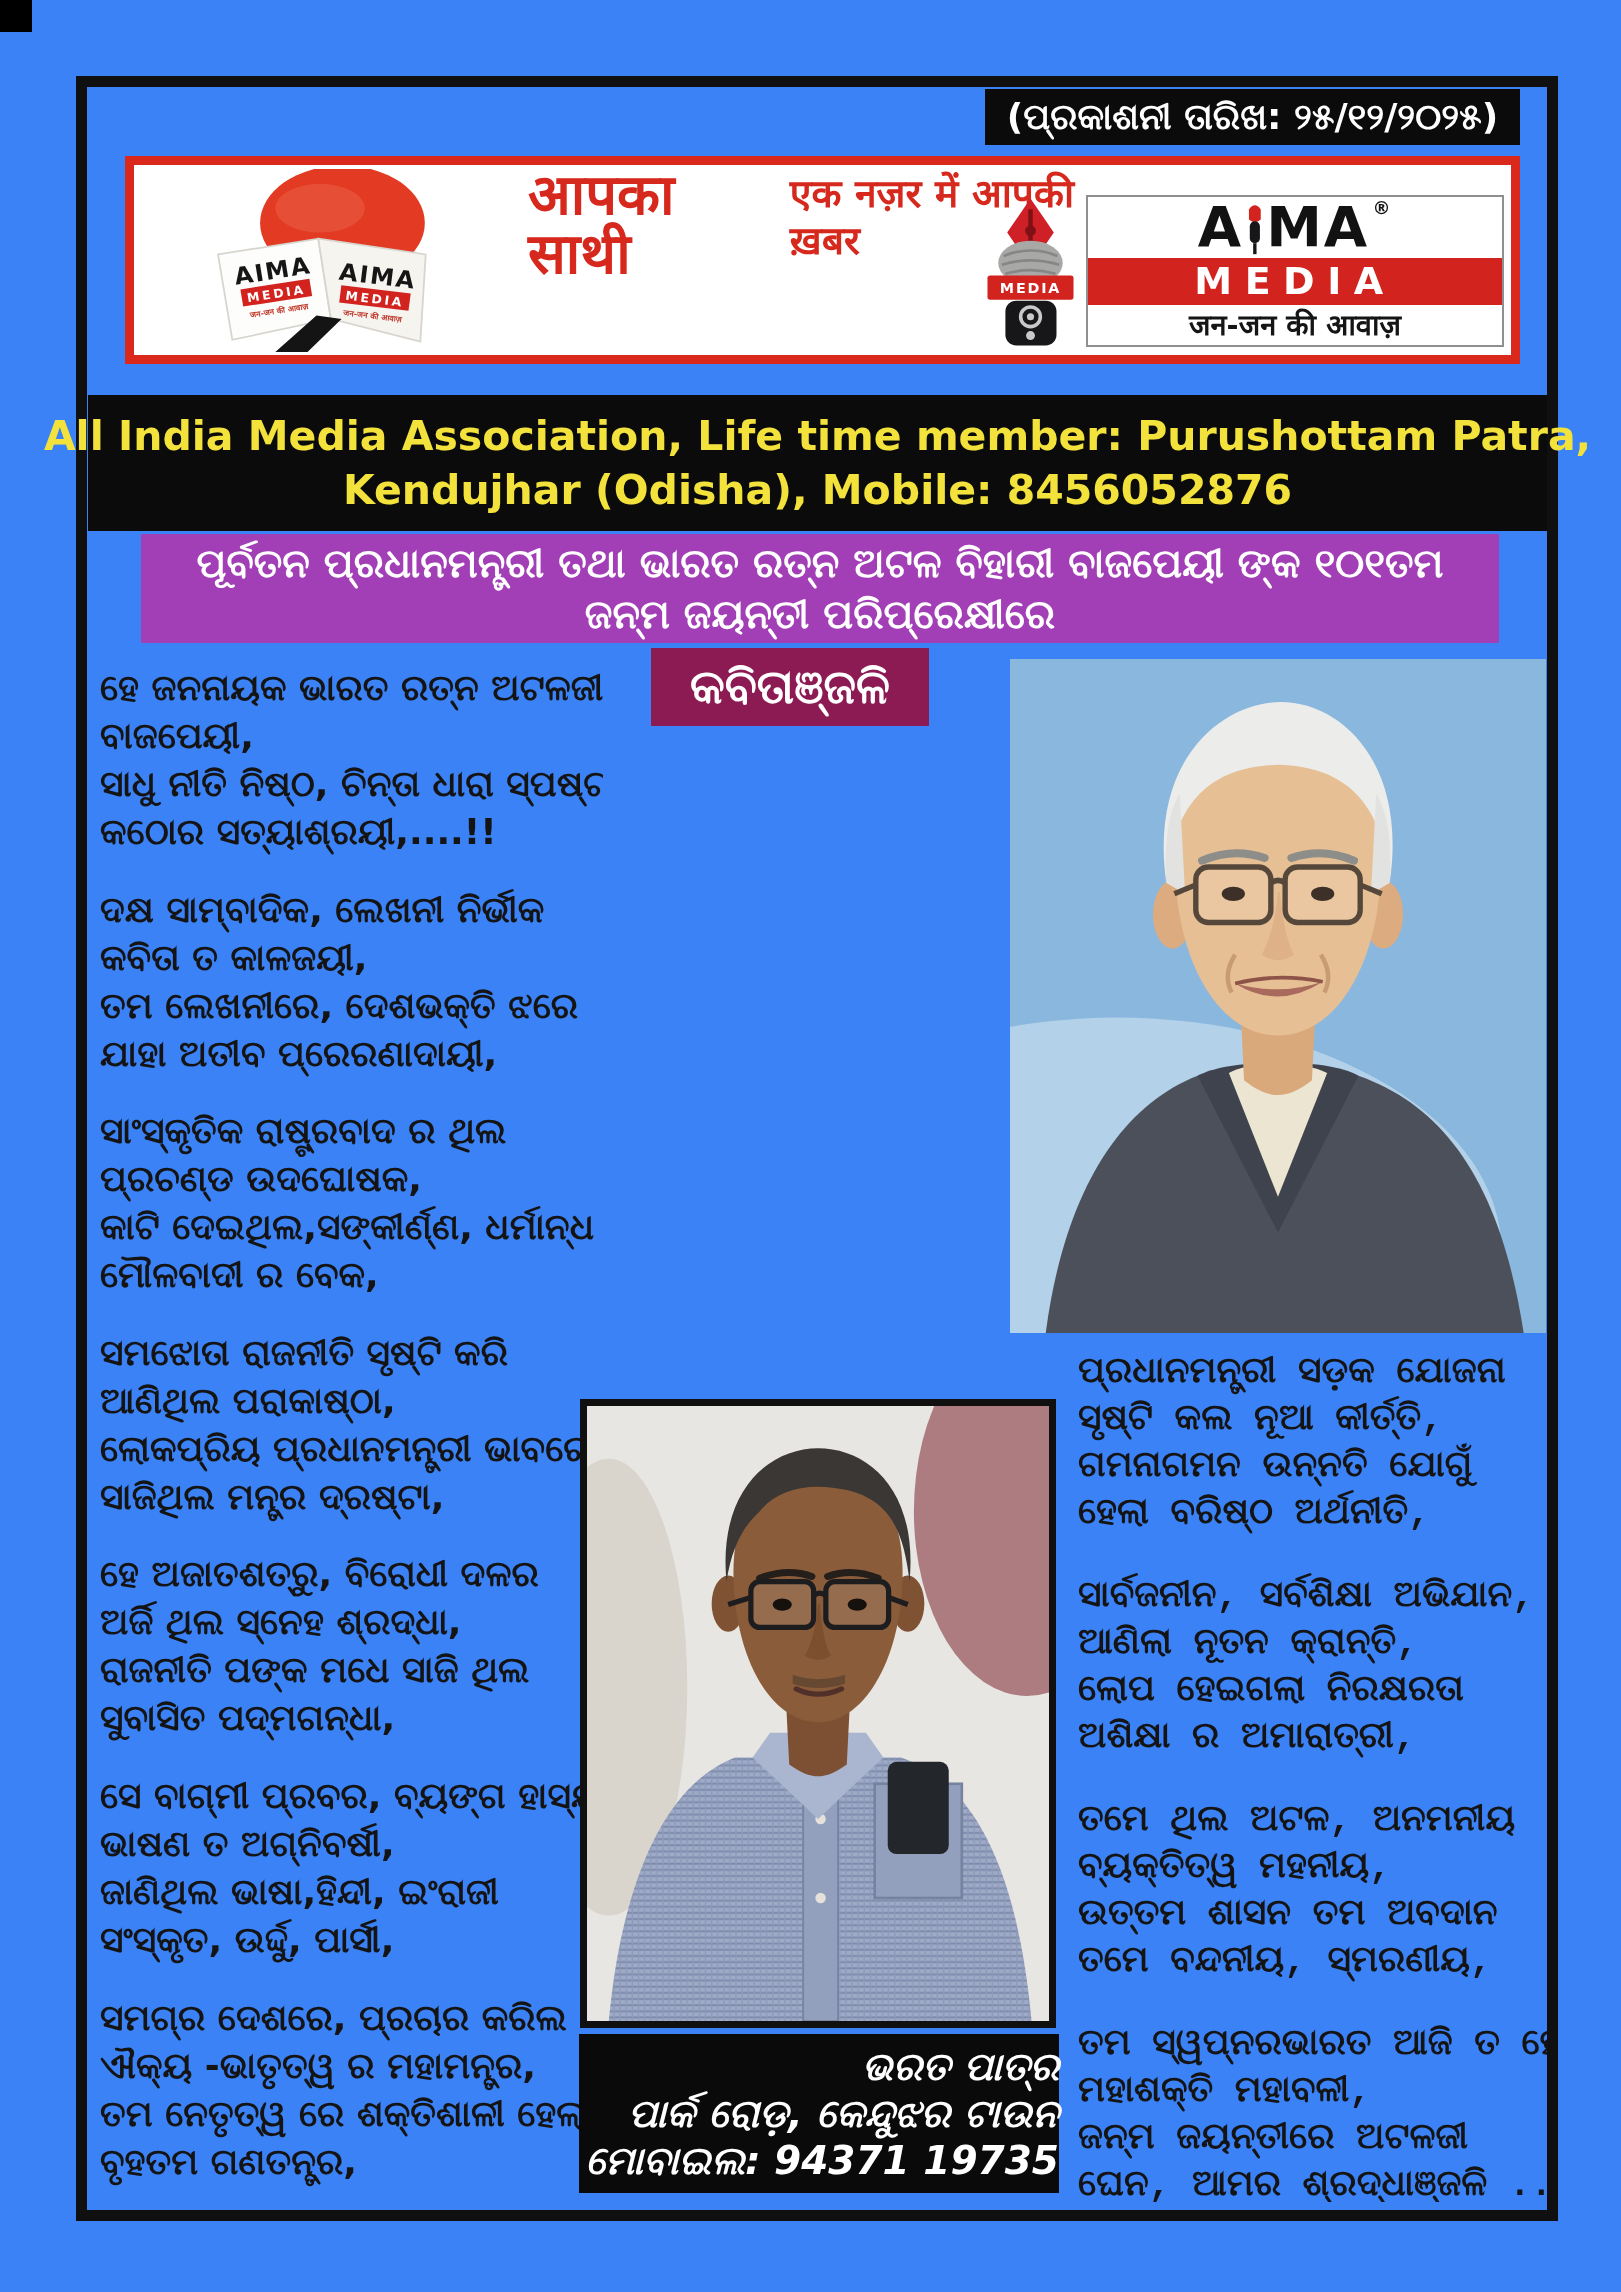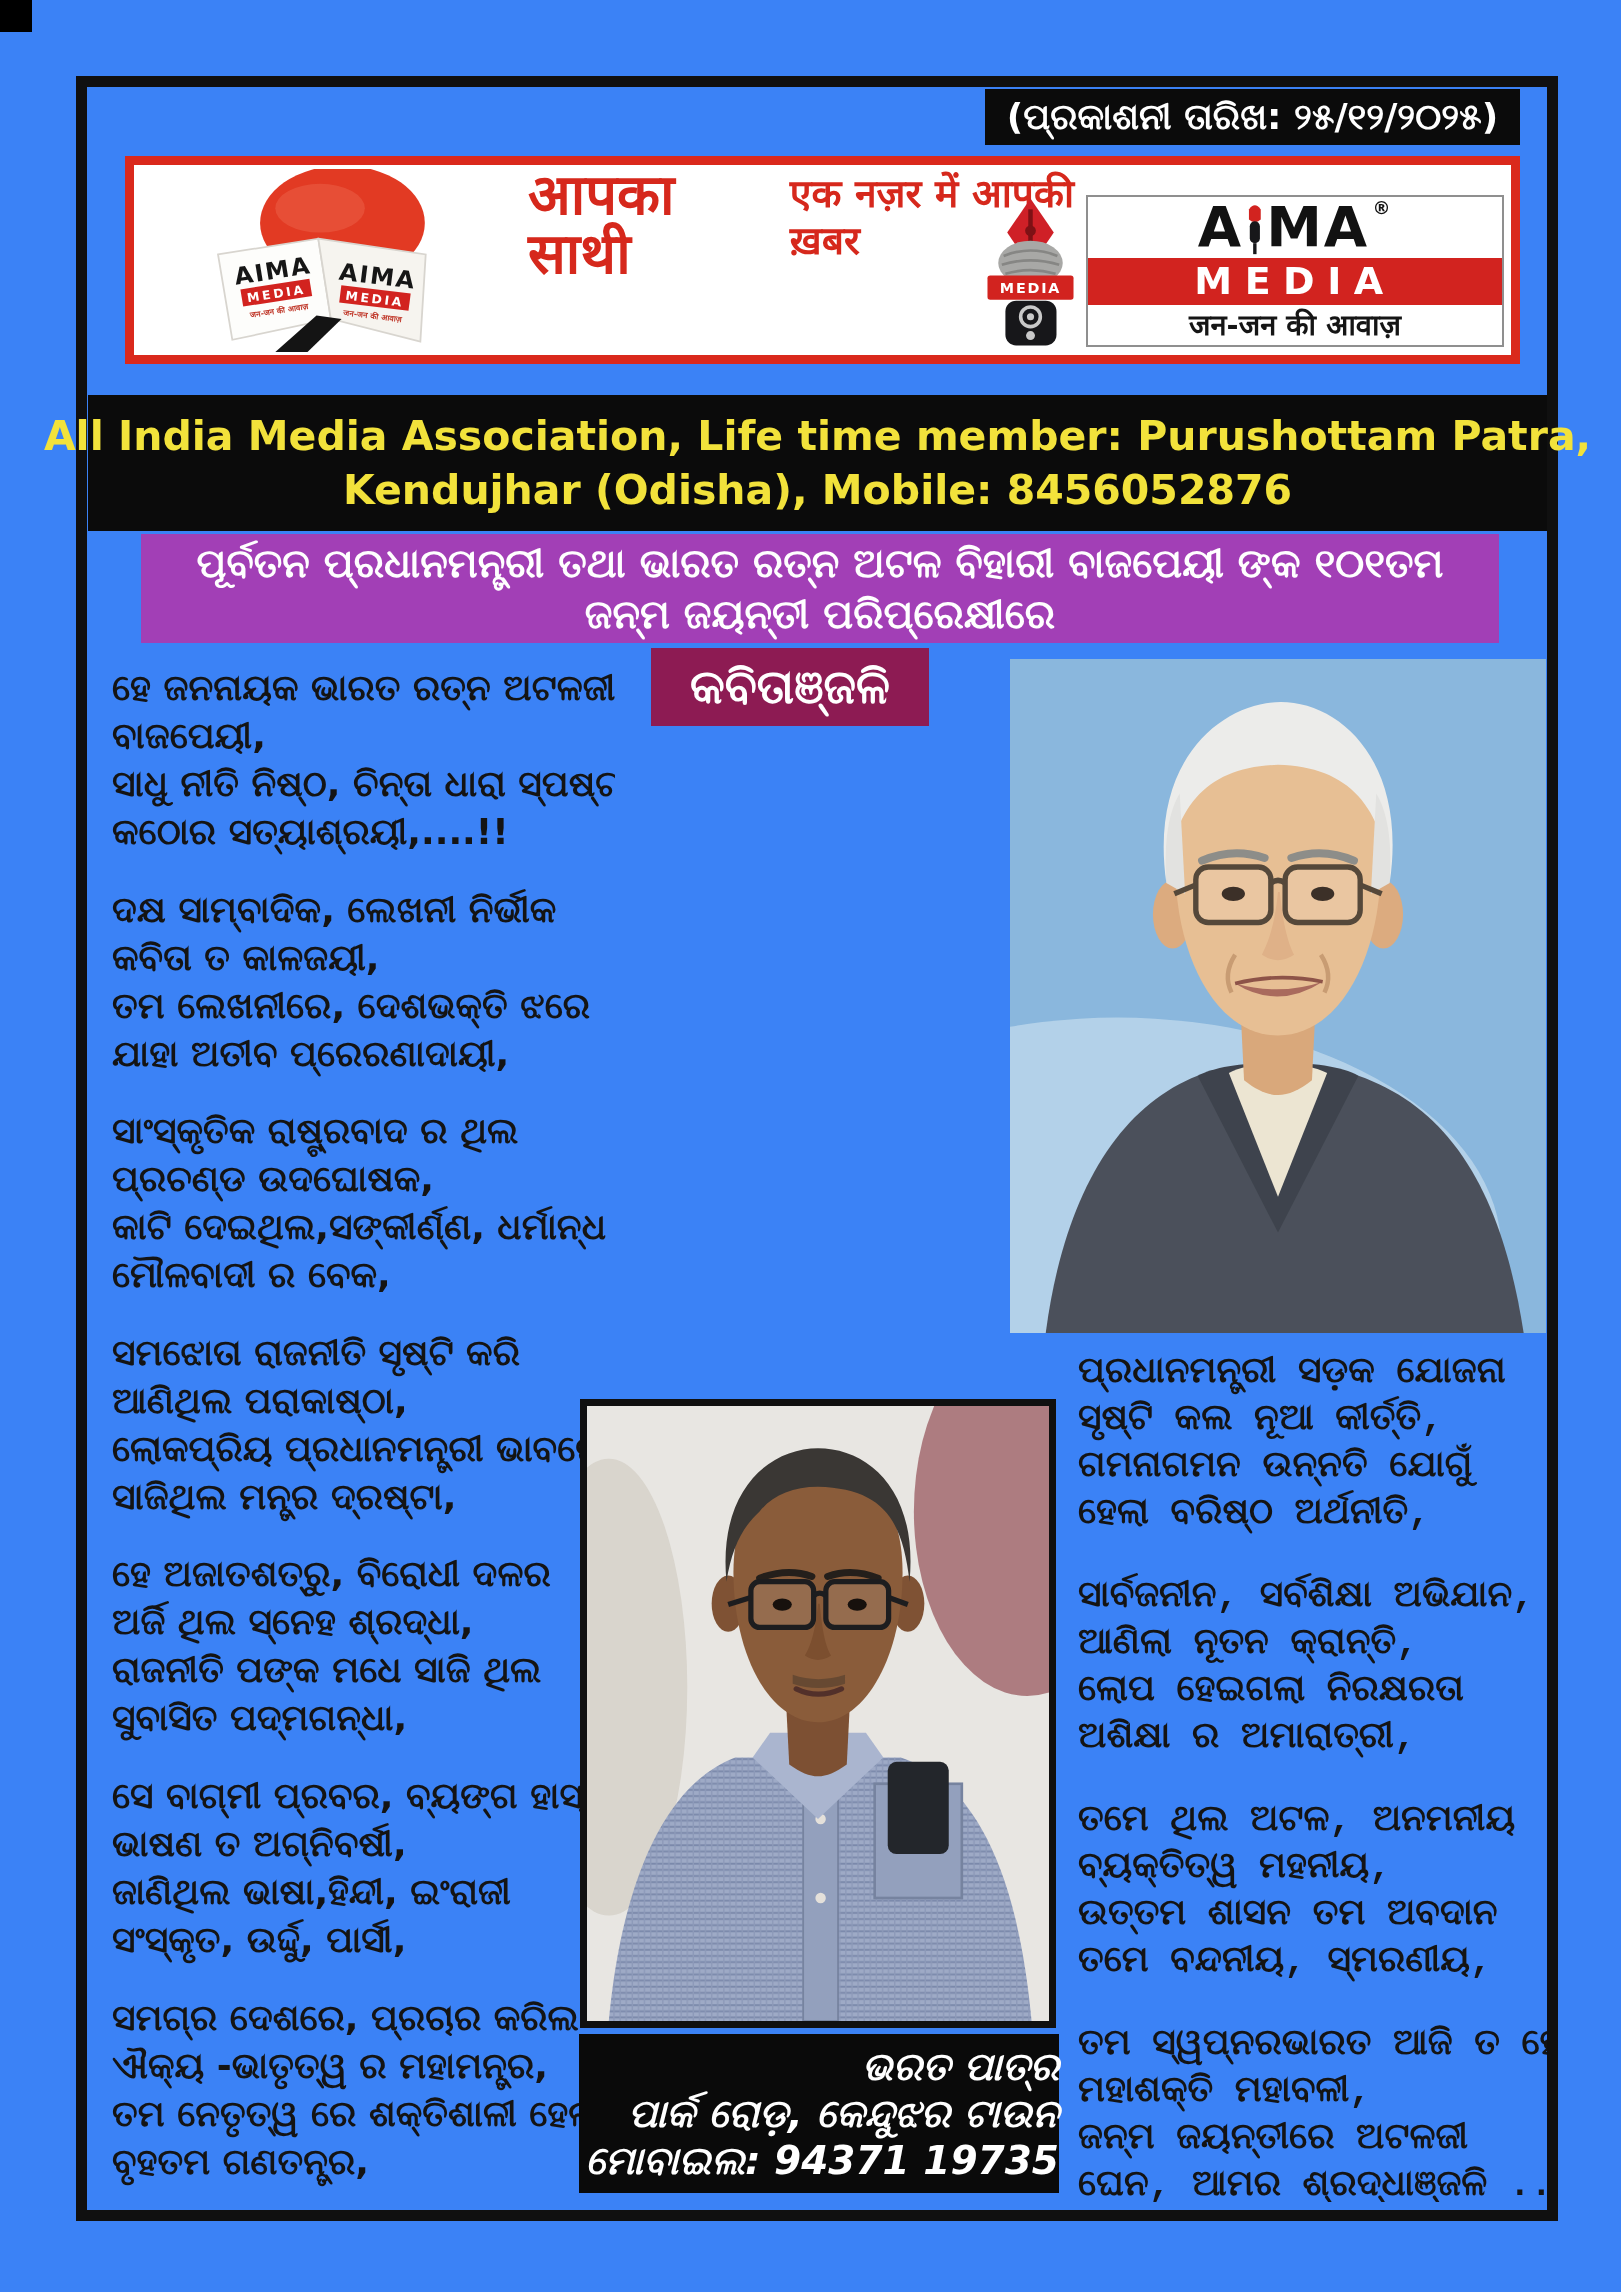--- a/index.html
+++ b/index.html
@@ -31,21 +31,21 @@
   .member-line{font-size:41px;font-weight:800;line-height:50px;white-space:nowrap;}
   
   .banner{position:absolute;left:141px;top:534px;width:1358px;height:109px;background:#a23fb6;color:#fff;
           display:flex;flex-direction:column;align-items:center;justify-content:center;}
   .banner-line{font-size:40px;font-weight:800;line-height:51px;white-space:nowrap;}
   
   .title-box{position:absolute;left:651px;top:648px;width:278px;height:78px;background:#8d1b53;color:#fff;
              display:flex;align-items:center;justify-content:center;font-size:47px;font-weight:800;}
   
   .poem-col{position:absolute;overflow:hidden;}
-  .col-left{left:112px;top:664px;width:503px;height:1537px;}
+  .col-left{left:100px;top:664px;width:503px;height:1537px;}
   .col-right{left:1078px;top:1349px;width:469px;height:853px;}
   .stanza{margin:0 0 29.6px 0;}
   .col-right .stanza{margin-bottom:36px;}
   .poem-line{margin:0;font-size:36px;line-height:48px;font-weight:800;color:#141414;white-space:nowrap;}
   .col-right .poem-line{line-height:47px;font-family:Liberation Mono, monospace;}
   
   .photo-vajpayee{position:absolute;left:1010px;top:659px;width:536px;height:674px;}
   .photo-bharat{position:absolute;left:580px;top:1399px;width:476px;height:629px;border:7.2px solid #101010;box-sizing:border-box;}
   .photo-vajpayee svg,.photo-bharat svg{display:block;width:100%;height:100%;}
   

